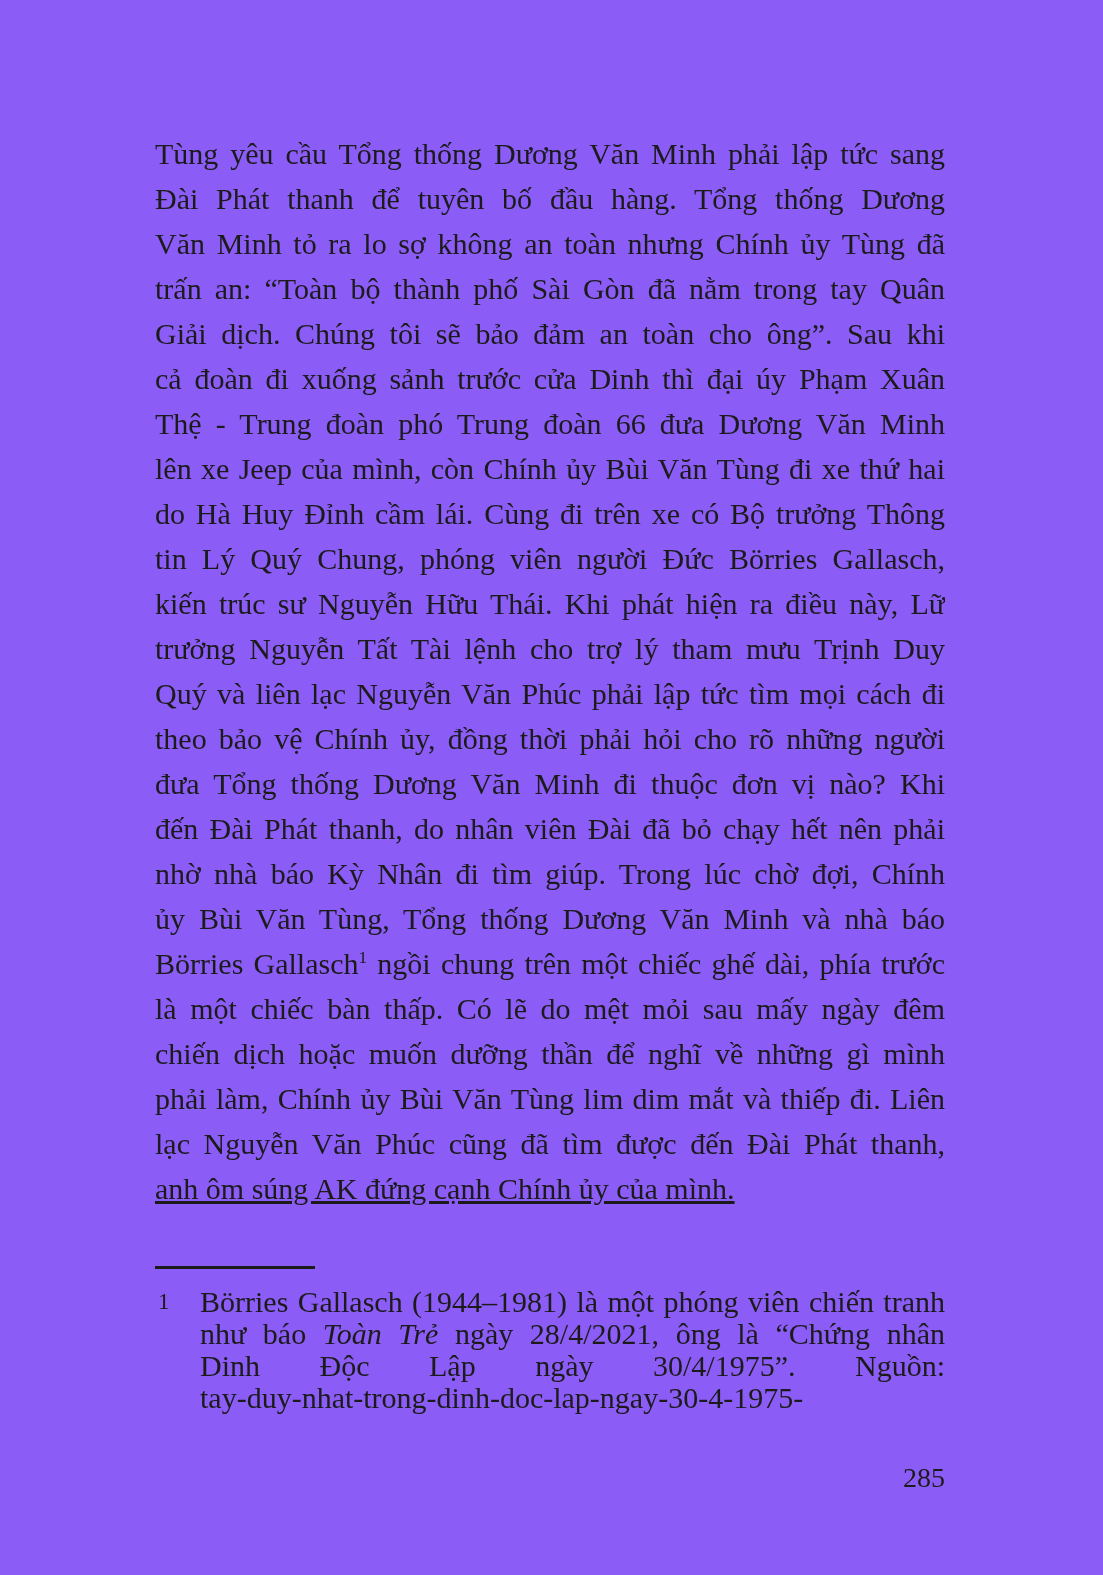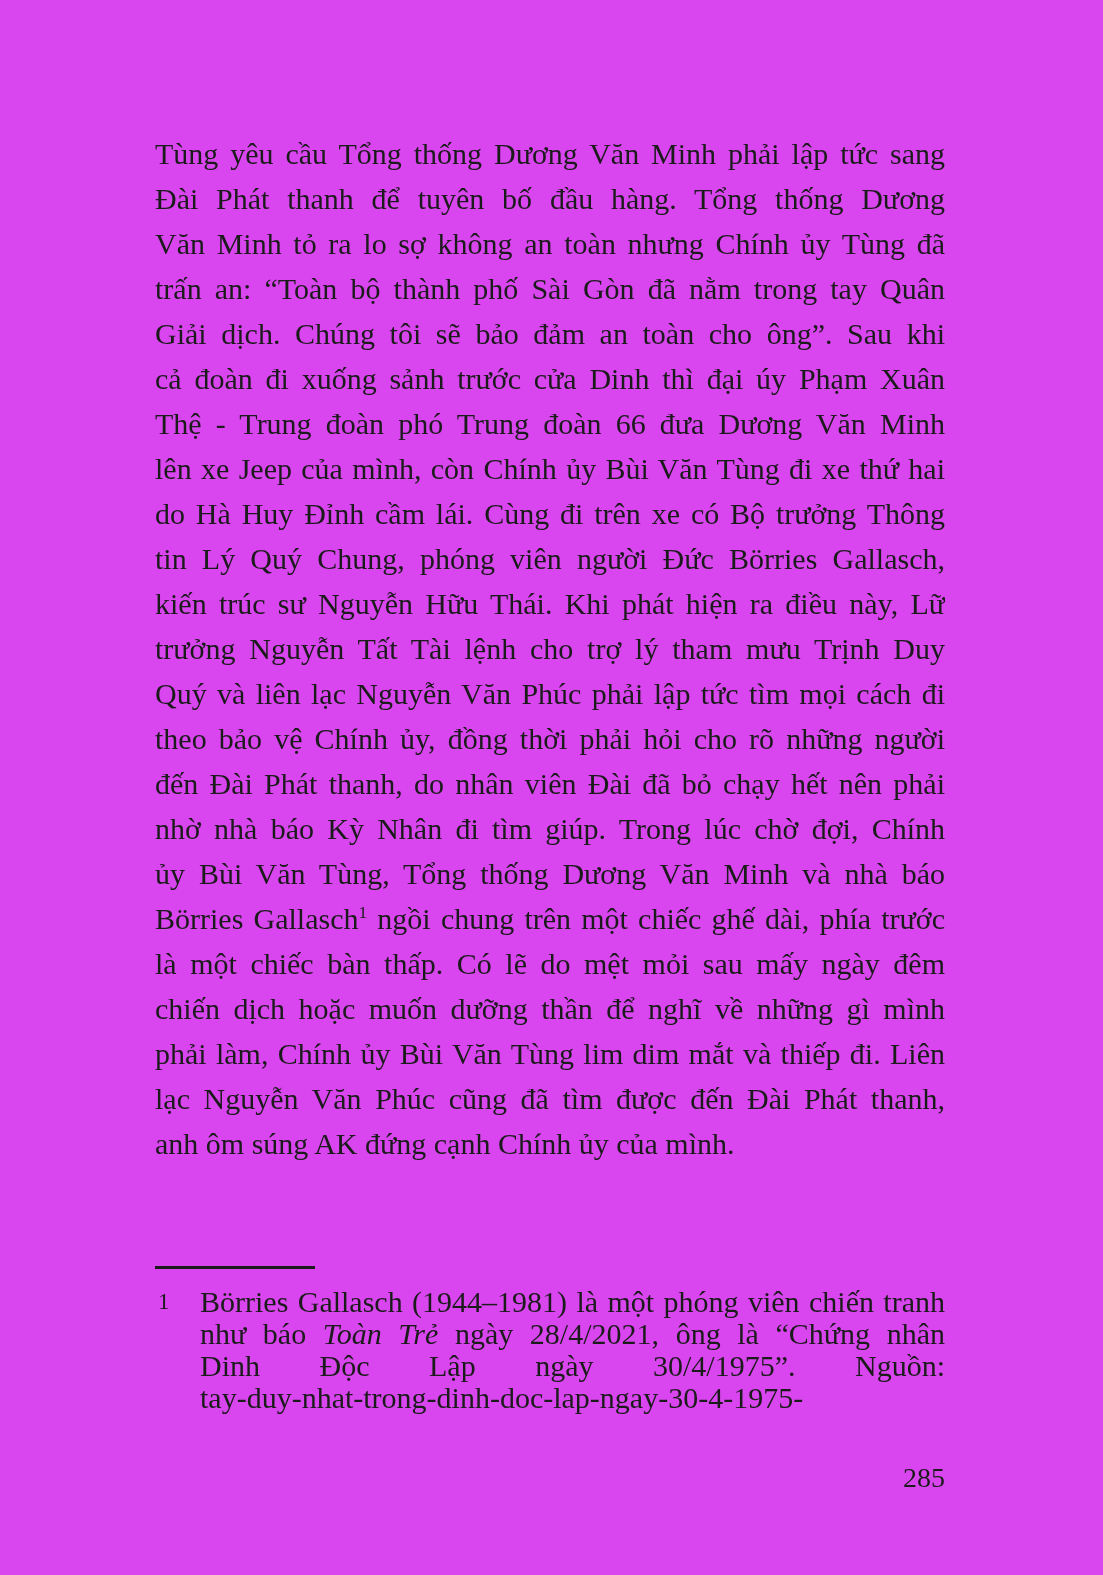--- a/index.html
+++ b/index.html
@@ -4,21 +4,21 @@
 <style>
   html, body {
     margin: 0;
     padding: 0;
     background: #ffffff;
   }
   .page {
     position: relative;
     width: 1103px;
     height: 1575px;
-    background: #d946ef;
+    background: #8b5cf6;
     color: #1b1b1b;
     font-family: "Liberation Serif", "DejaVu Serif", serif;
     overflow: hidden;
   }
   .body-text {
     position: absolute;
     left: 155px;
     top: 131px;
     width: 790px;
   }
@@ -26,20 +26,21 @@
     font-size: 30px;
     line-height: 45px;
     height: 45px;
     text-align: justify;
     text-align-last: justify;
     overflow: hidden;
     white-space: normal;
   }
   .body-line.last {
     text-align-last: left;
+    text-decoration: underline;
   }
   .sup {
     font-size: 0.58em;
     vertical-align: super;
     line-height: 0;
   }
   .italic {
     font-style: italic;
   }
   .footnote-rule {
@@ -99,20 +100,21 @@
       <div class="body-line"><span>Giải dịch. Chúng tôi sẽ bảo đảm an toàn cho ông”. Sau khi</span></div>
       <div class="body-line"><span>cả đoàn đi xuống sảnh trước cửa Dinh thì đại úy Phạm Xuân</span></div>
       <div class="body-line"><span>Thệ - Trung đoàn phó Trung đoàn 66 đưa Dương Văn Minh</span></div>
       <div class="body-line"><span>lên xe Jeep của mình, còn Chính ủy Bùi Văn Tùng đi xe thứ hai</span></div>
       <div class="body-line"><span>do Hà Huy Đỉnh cầm lái. Cùng đi trên xe có Bộ trưởng Thông</span></div>
       <div class="body-line"><span>tin Lý Quý Chung, phóng viên người Đức Börries Gallasch,</span></div>
       <div class="body-line"><span>kiến trúc sư Nguyễn Hữu Thái. Khi phát hiện ra điều này, Lữ</span></div>
       <div class="body-line"><span>trưởng Nguyễn Tất Tài lệnh cho trợ lý tham mưu Trịnh Duy</span></div>
       <div class="body-line"><span>Quý và liên lạc Nguyễn Văn Phúc phải lập tức tìm mọi cách đi</span></div>
       <div class="body-line"><span>theo bảo vệ Chính ủy, đồng thời phải hỏi cho rõ những người</span></div>
+      <div class="body-line"><span>đưa Tổng thống Dương Văn Minh đi thuộc đơn vị nào? Khi</span></div>
       <div class="body-line"><span>đến Đài Phát thanh, do nhân viên Đài đã bỏ chạy hết nên phải</span></div>
       <div class="body-line"><span>nhờ nhà báo Kỳ Nhân đi tìm giúp. Trong lúc chờ đợi, Chính</span></div>
       <div class="body-line"><span>ủy Bùi Văn Tùng, Tổng thống Dương Văn Minh và nhà báo</span></div>
       <div class="body-line"><span>Börries Gallasch</span><span class="sup">1</span><span> ngồi chung trên một chiếc ghế dài, phía trước</span></div>
       <div class="body-line"><span>là một chiếc bàn thấp. Có lẽ do mệt mỏi sau mấy ngày đêm</span></div>
       <div class="body-line"><span>chiến dịch hoặc muốn dưỡng thần để nghĩ về những gì mình</span></div>
       <div class="body-line"><span>phải làm, Chính ủy Bùi Văn Tùng lim dim mắt và thiếp đi. Liên</span></div>
       <div class="body-line"><span>lạc Nguyễn Văn Phúc cũng đã tìm được đến Đài Phát thanh,</span></div>
       <div class="body-line last"><span>anh ôm súng AK đứng cạnh Chính ủy của mình.</span></div>
     </div>

